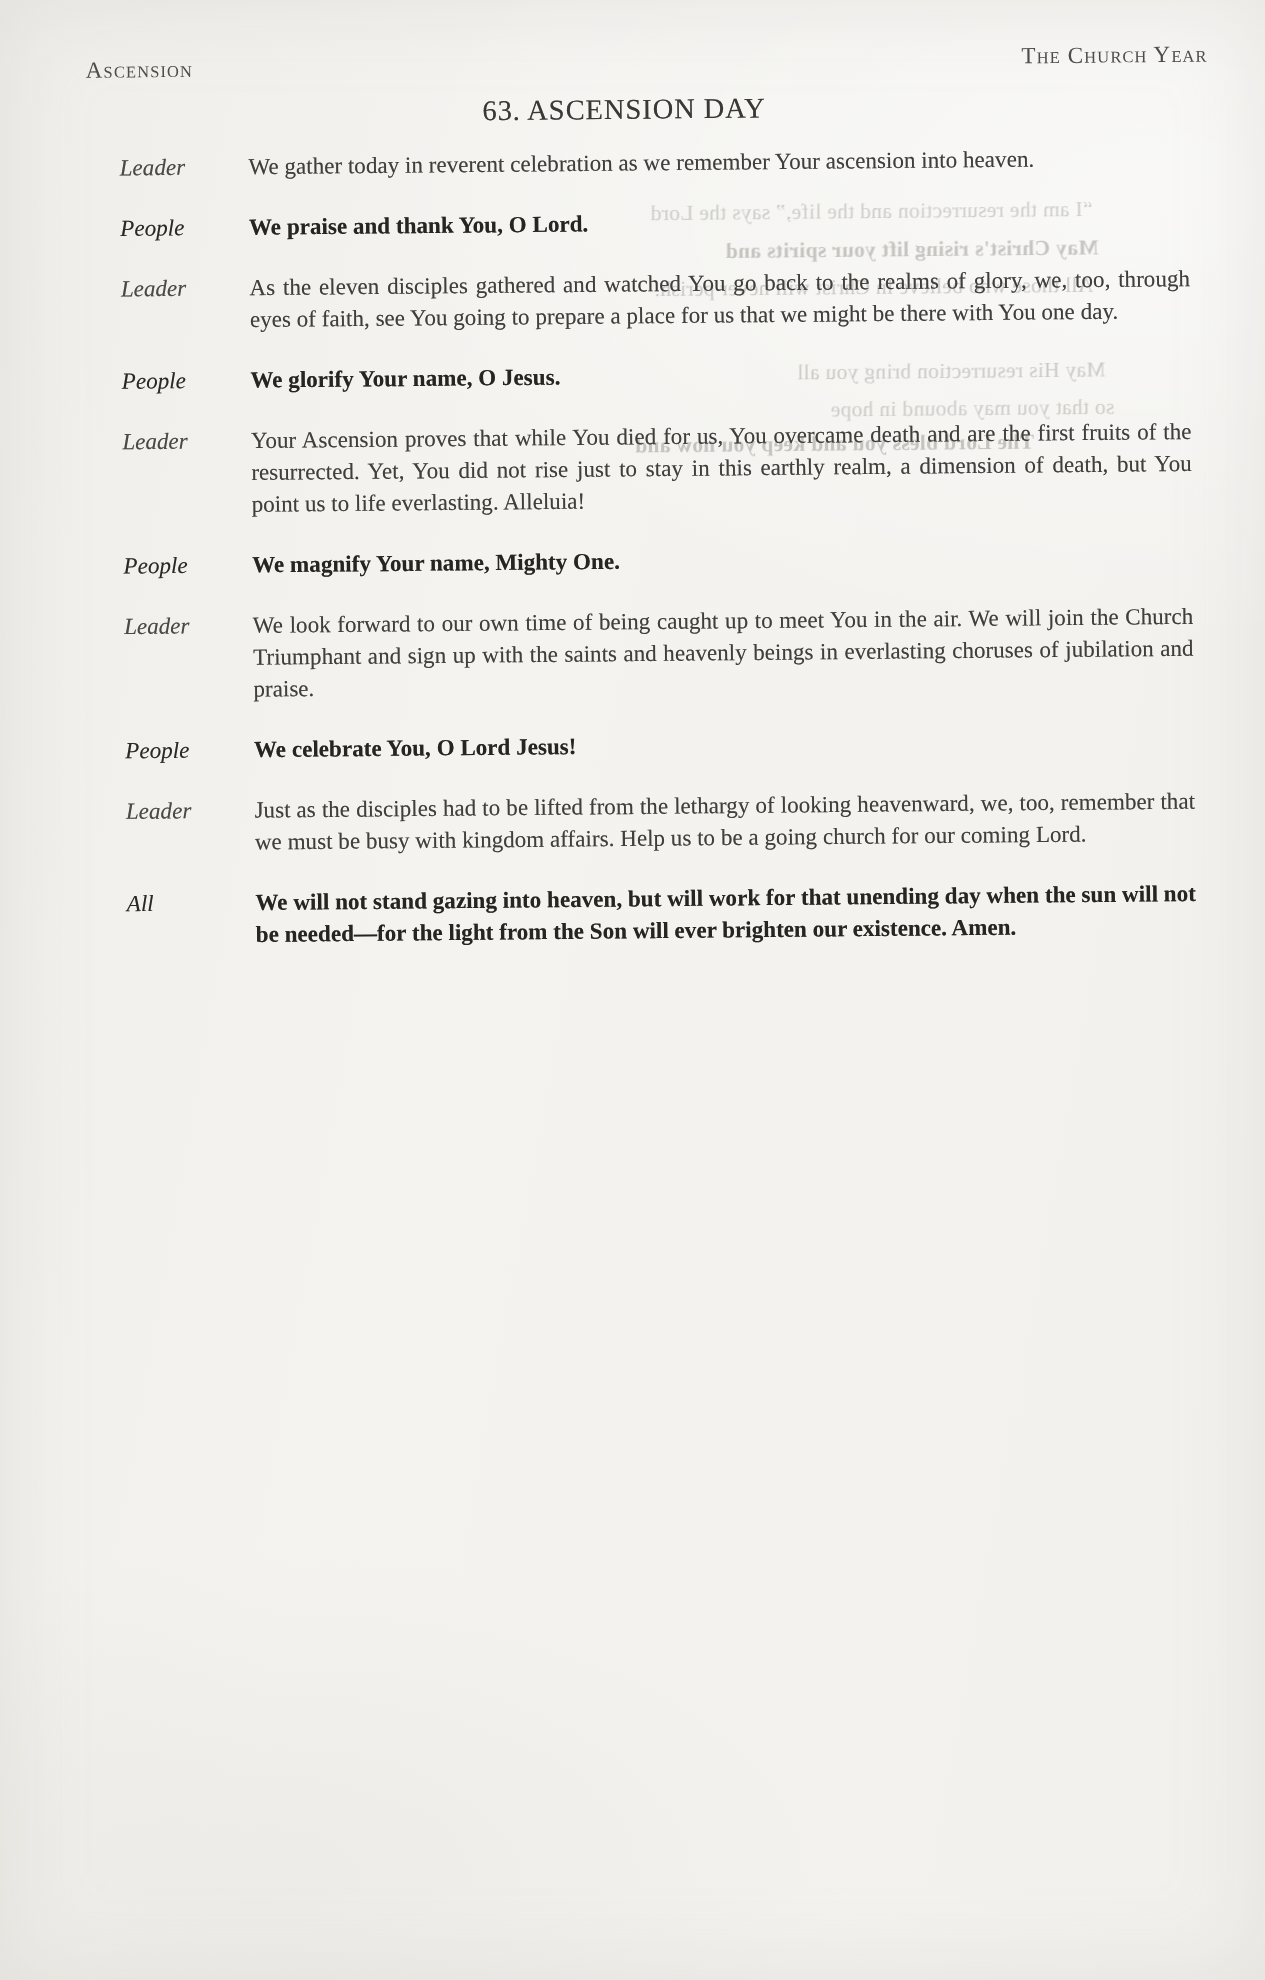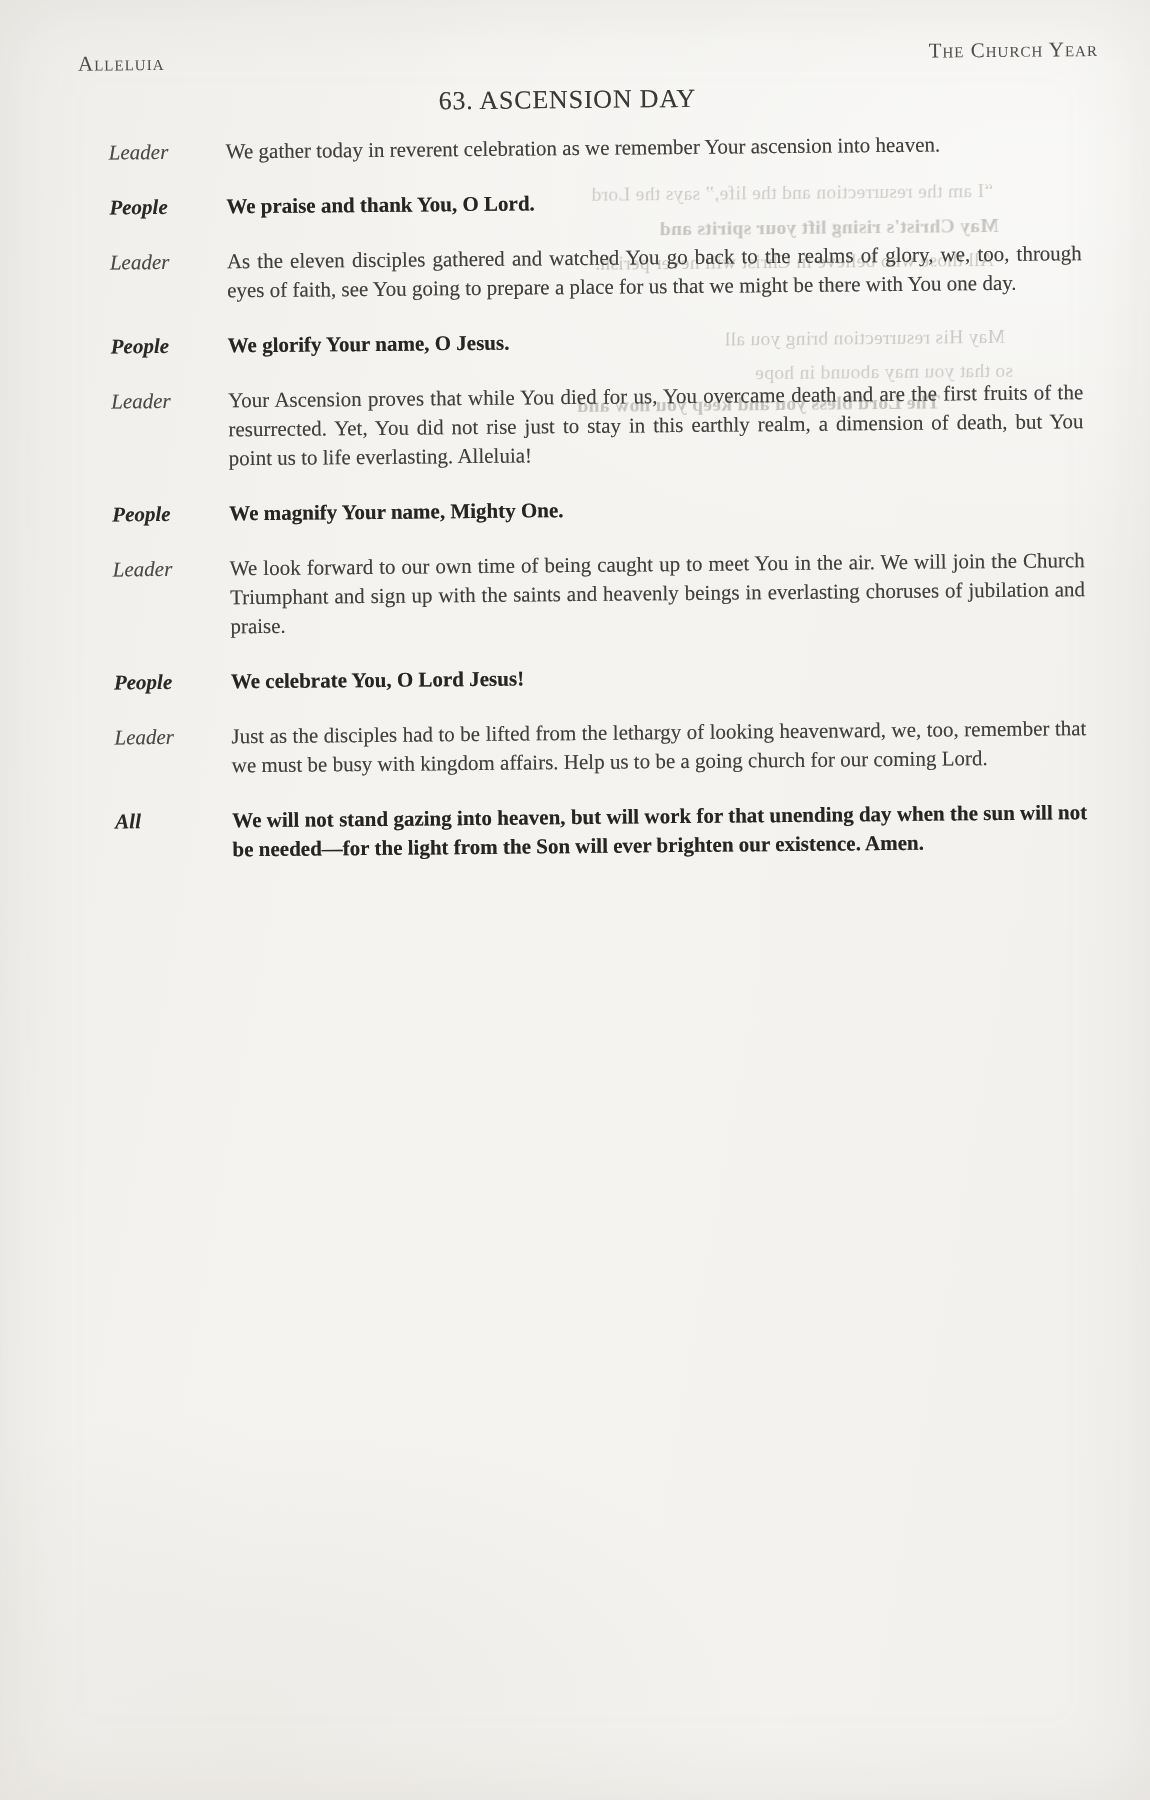--- a/index.html
+++ b/index.html
@@ -78,21 +78,21 @@
     width: 855px;
     flex: 0 0 855px;
     margin: 0 0 0 25px;
     font-size: 21px;
     line-height: 29px;
     text-align: justify;
     color: #403f3b;
     text-shadow: 0 0 0.6px rgba(64,63,59,0.45);
   }
   .row.bold .speaker {
-    font-weight: 700;
+    font-weight: 400;
     color: #2a2926;
   }
   .row.bold .speech {
     font-weight: 700;
     color: #262521;
     text-shadow: 0 0 0.6px rgba(38,37,33,0.5);
   }
   
   .bleed-layer {
     position: absolute;
@@ -116,21 +116,21 @@
   .bleed-line:nth-child(5) { top: 364px; right: 132px; opacity: 0.85; }
   .bleed-line:nth-child(6) { top: 395px; right: 205px; opacity: 1; font-weight: 700; }
 </style>
 </head>
 <body>
 
 <div class="page">
   <div class="page-inner">
 
     <div class="running-head">
-      <span class="rh rh-left">Alleluia</span>
+      <span class="rh rh-left">Ascension</span>
       <span class="rh rh-right">The Church Year</span>
     </div>
 
     <h1 class="litany-title">63. ASCENSION DAY</h1>
 
     <div class="bleed-layer">
         <div class="bleed-line">“I am the resurrection and the life,” says the Lord</div>
         <div class="bleed-line">May Christ's rising lift your spirits and</div>
         <div class="bleed-line">All those who believe in Christ will never perish.</div>
         <div class="bleed-line">May His resurrection bring you all</div>

